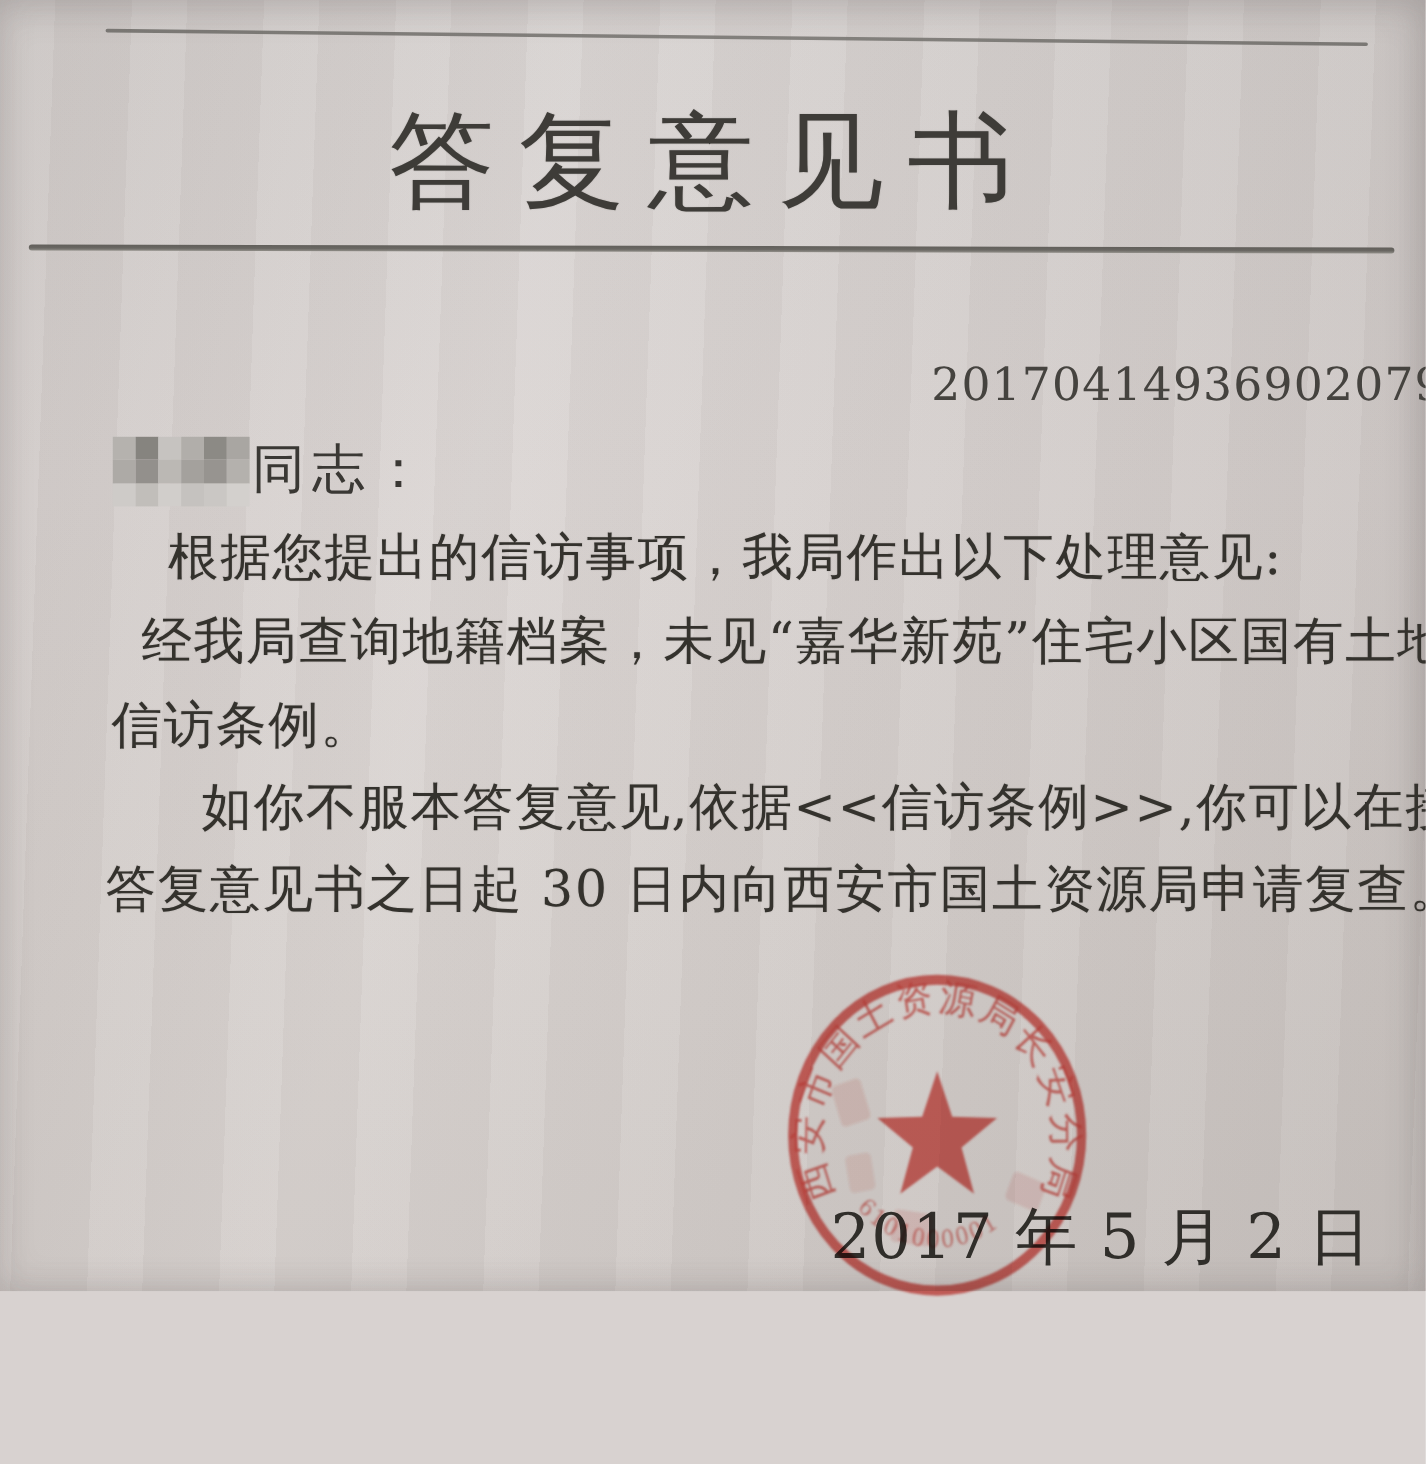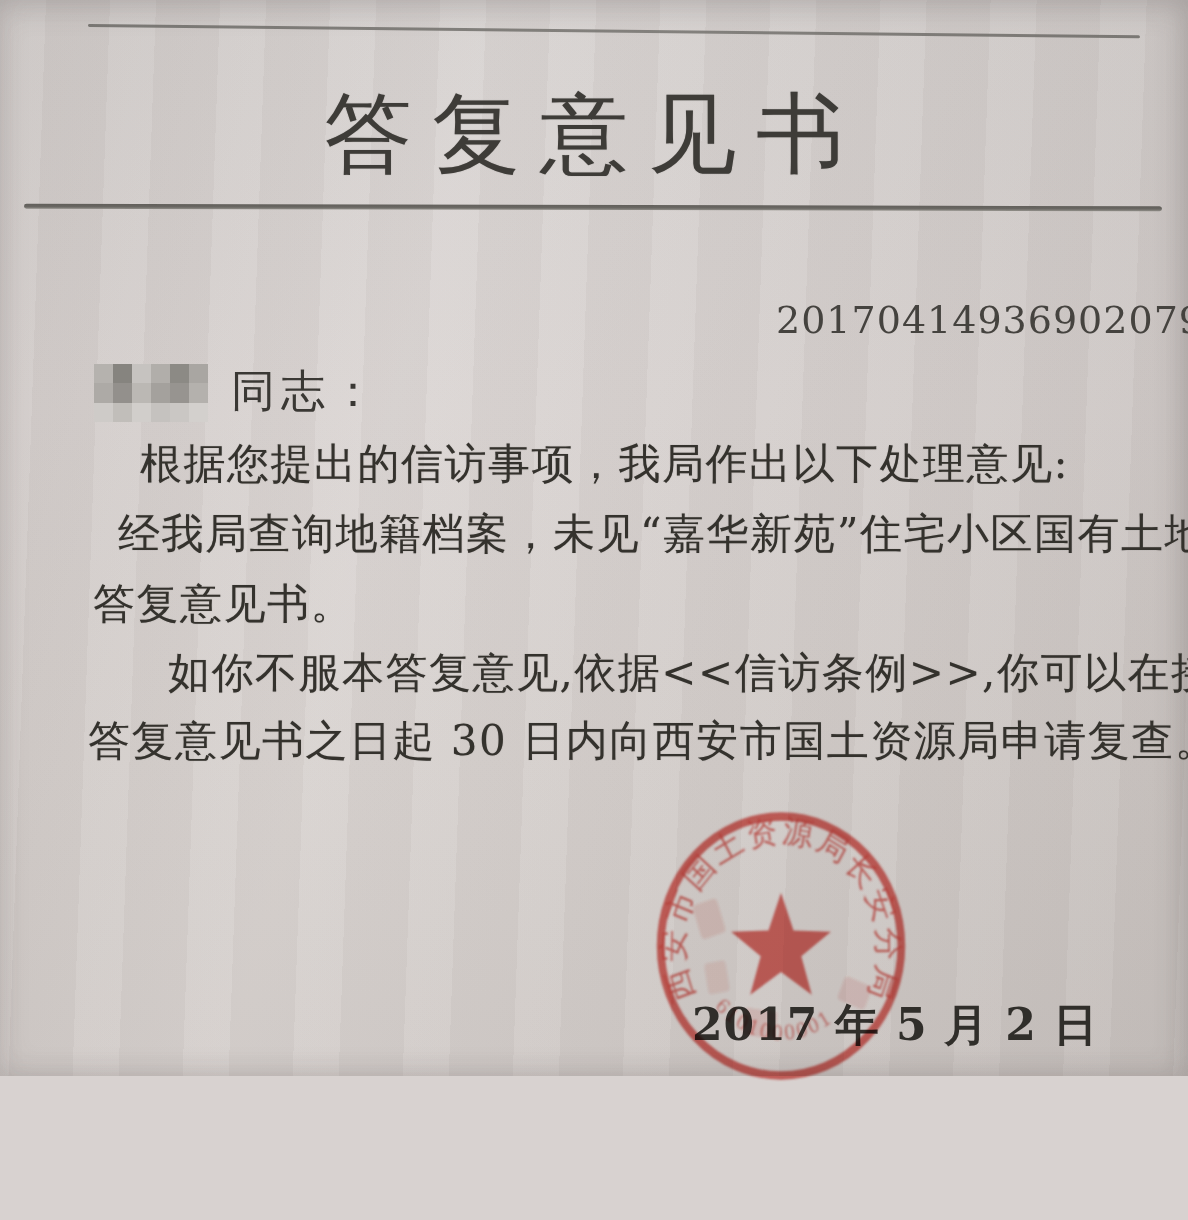--- a/index.html
+++ b/index.html
@@ -54,21 +54,21 @@
   .mosaic span:nth-child(3){background:#c6c3c0;} .mosaic span:nth-child(4){background:#b1aeaa;}
   .mosaic span:nth-child(5){background:#8c8a85;} .mosaic span:nth-child(6){background:#a9a6a2;}
   .mosaic span:nth-child(7){background:#adaaa6;} .mosaic span:nth-child(8){background:#93908c;}
   .mosaic span:nth-child(9){background:#bbb8b4;} .mosaic span:nth-child(10){background:#a4a19d;}
   .mosaic span:nth-child(11){background:#979490;} .mosaic span:nth-child(12){background:#b4b1ad;}
   .mosaic span:nth-child(13){background:#cecbc8;} .mosaic span:nth-child(14){background:#c1beba;}
   .mosaic span:nth-child(15){background:#d1cecb;} .mosaic span:nth-child(16){background:#c5c2bf;}
   .mosaic span:nth-child(17){background:#cac7c4;} .mosaic span:nth-child(18){background:#d3d0cd;}
   .salutation-suffix{
     position:absolute;left:116px;top:0;
-    font-size:44px;color:#3a3834;letter-spacing:6px;white-space:nowrap;margin-left:21px;
+    font-size:44px;color:#3a3834;letter-spacing:6px;white-space:nowrap;
   }
 
   
   .body-line{
     position:absolute;font-size:42px;letter-spacing:1.5px;
     color:#34322d;white-space:nowrap;
     text-shadow:0 0 1px rgba(52,50,45,.35);
   }
   .line-0{left:140px;top:436px;}
   .line-1{left:118px;top:506px;}
@@ -77,21 +77,21 @@
   .line-4{left:88px;top:713px;}
 
   
   .signature-agency{
     position:absolute;left:613px;top:921px;
     font-size:38px;letter-spacing:0.5px;color:#2f2d29;white-space:nowrap;
     text-shadow:0 0 1px rgba(47,45,41,.4);
   }
   .signature-date{
     position:absolute;left:692px;top:996px;
-    font-size:44px;letter-spacing:1px;color:#302e2a;white-space:nowrap;font-weight:bold;
+    font-size:52px;letter-spacing:1px;color:#302e2a;white-space:nowrap;
   }
 
   
   .seal{
     position:absolute;left:650px;top:805px;width:262px;height:282px;
     mix-blend-mode:multiply;opacity:.93;
   }
 </style>
 </head>
 <body>
@@ -125,21 +125,21 @@
         <span></span>
         <span></span>
         <span></span>
         <span></span>
     </div>
     <div class="salutation-suffix">同志：</div>
   </div>
 
   <div class="body-line line-0">根据您提出的信访事项，我局作出以下处理意见:</div>
   <div class="body-line line-1">经我局查询地籍档案，未见“嘉华新苑”住宅小区国有土地的</div>
-  <div class="body-line line-2">答复意见书。</div>
+  <div class="body-line line-2">信访条例。</div>
   <div class="body-line line-3">如你不服本答复意见,依据&lt;&lt;信访条例&gt;&gt;,你可以在接到本</div>
   <div class="body-line line-4">答复意见书之日起 30 日内向西安市国土资源局申请复查。</div>
 
   <div class="signature-date">2017 年 5 月 2 日</div>
 
   <svg class="seal" viewBox="0 0 270 270" xmlns="http://www.w3.org/2000/svg" preserveAspectRatio="none">
     <defs>
       <filter id="soft" x="-10%" y="-10%" width="120%" height="120%">
         <feGaussianBlur stdDeviation="0.9"></feGaussianBlur>
       </filter>

